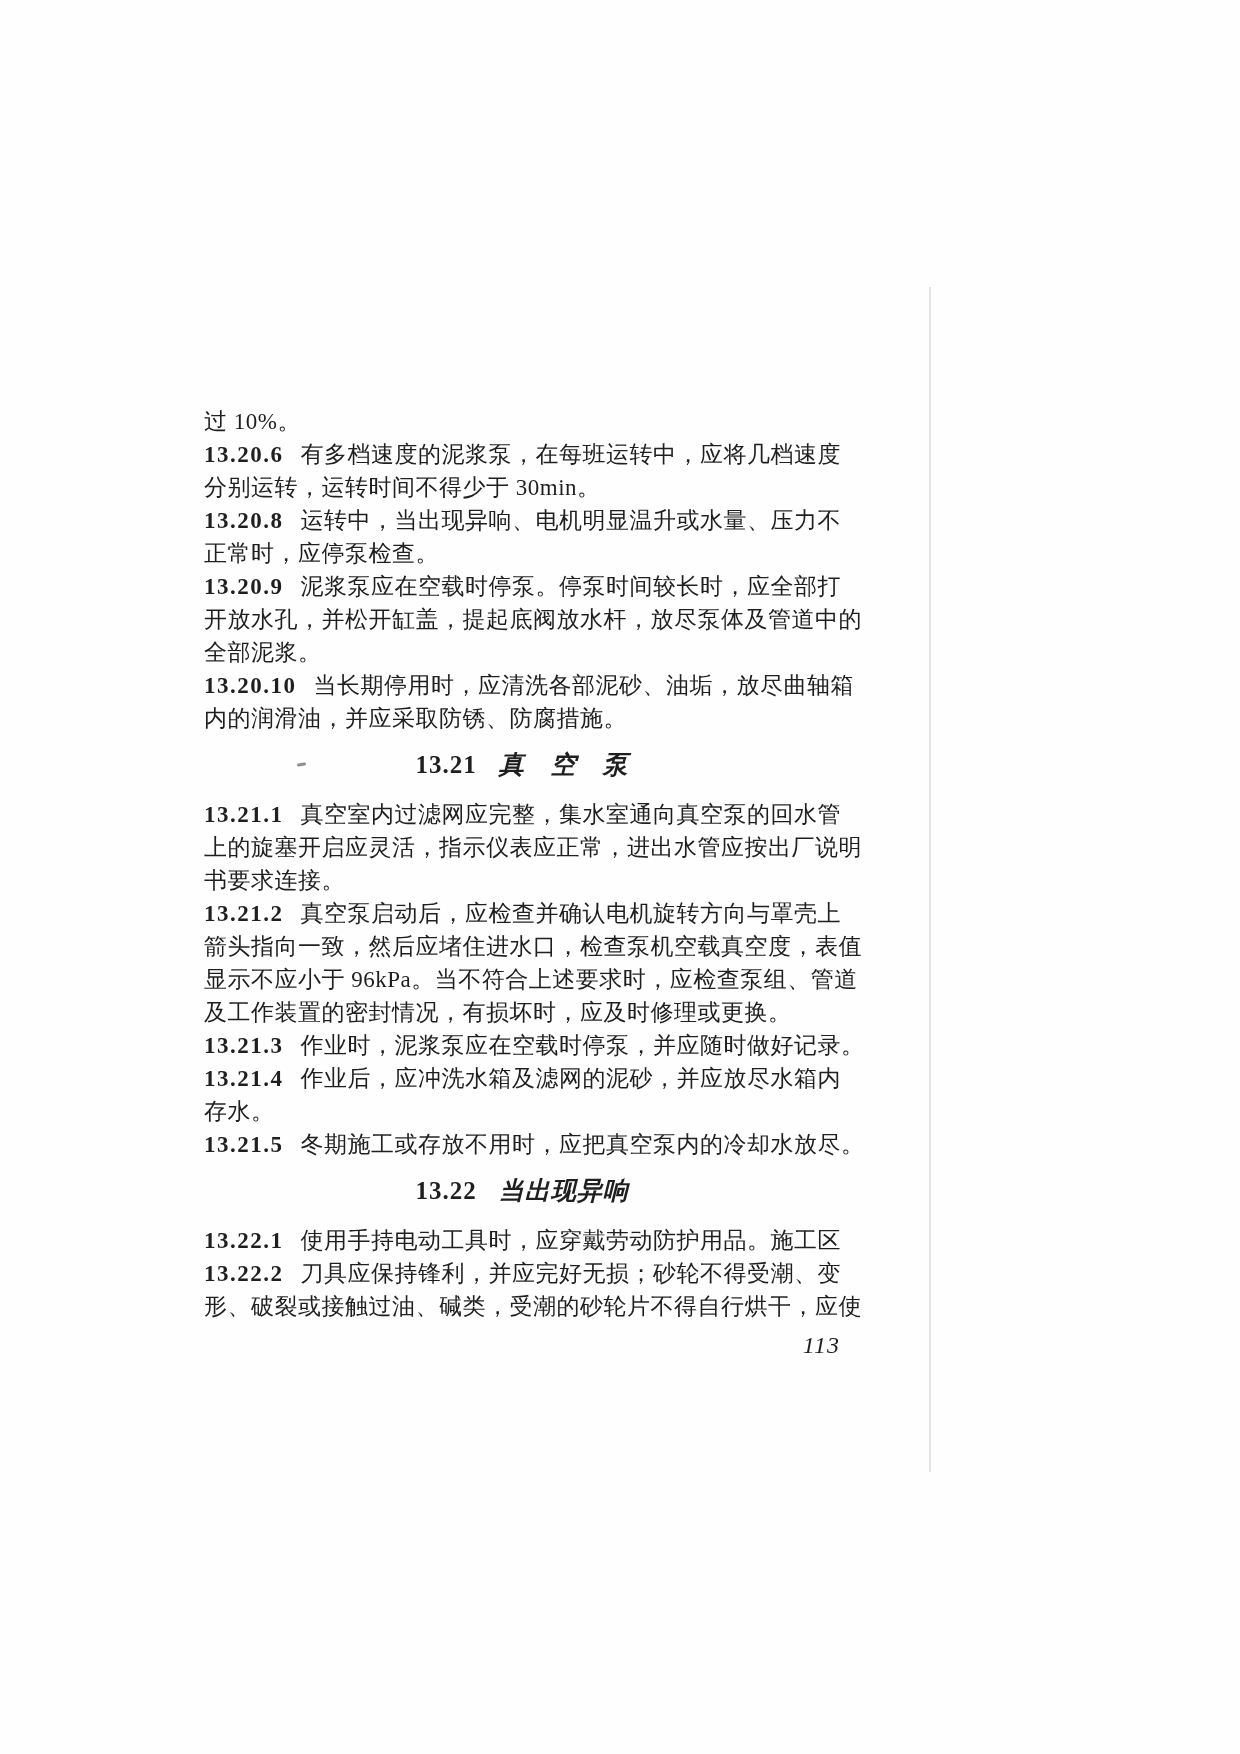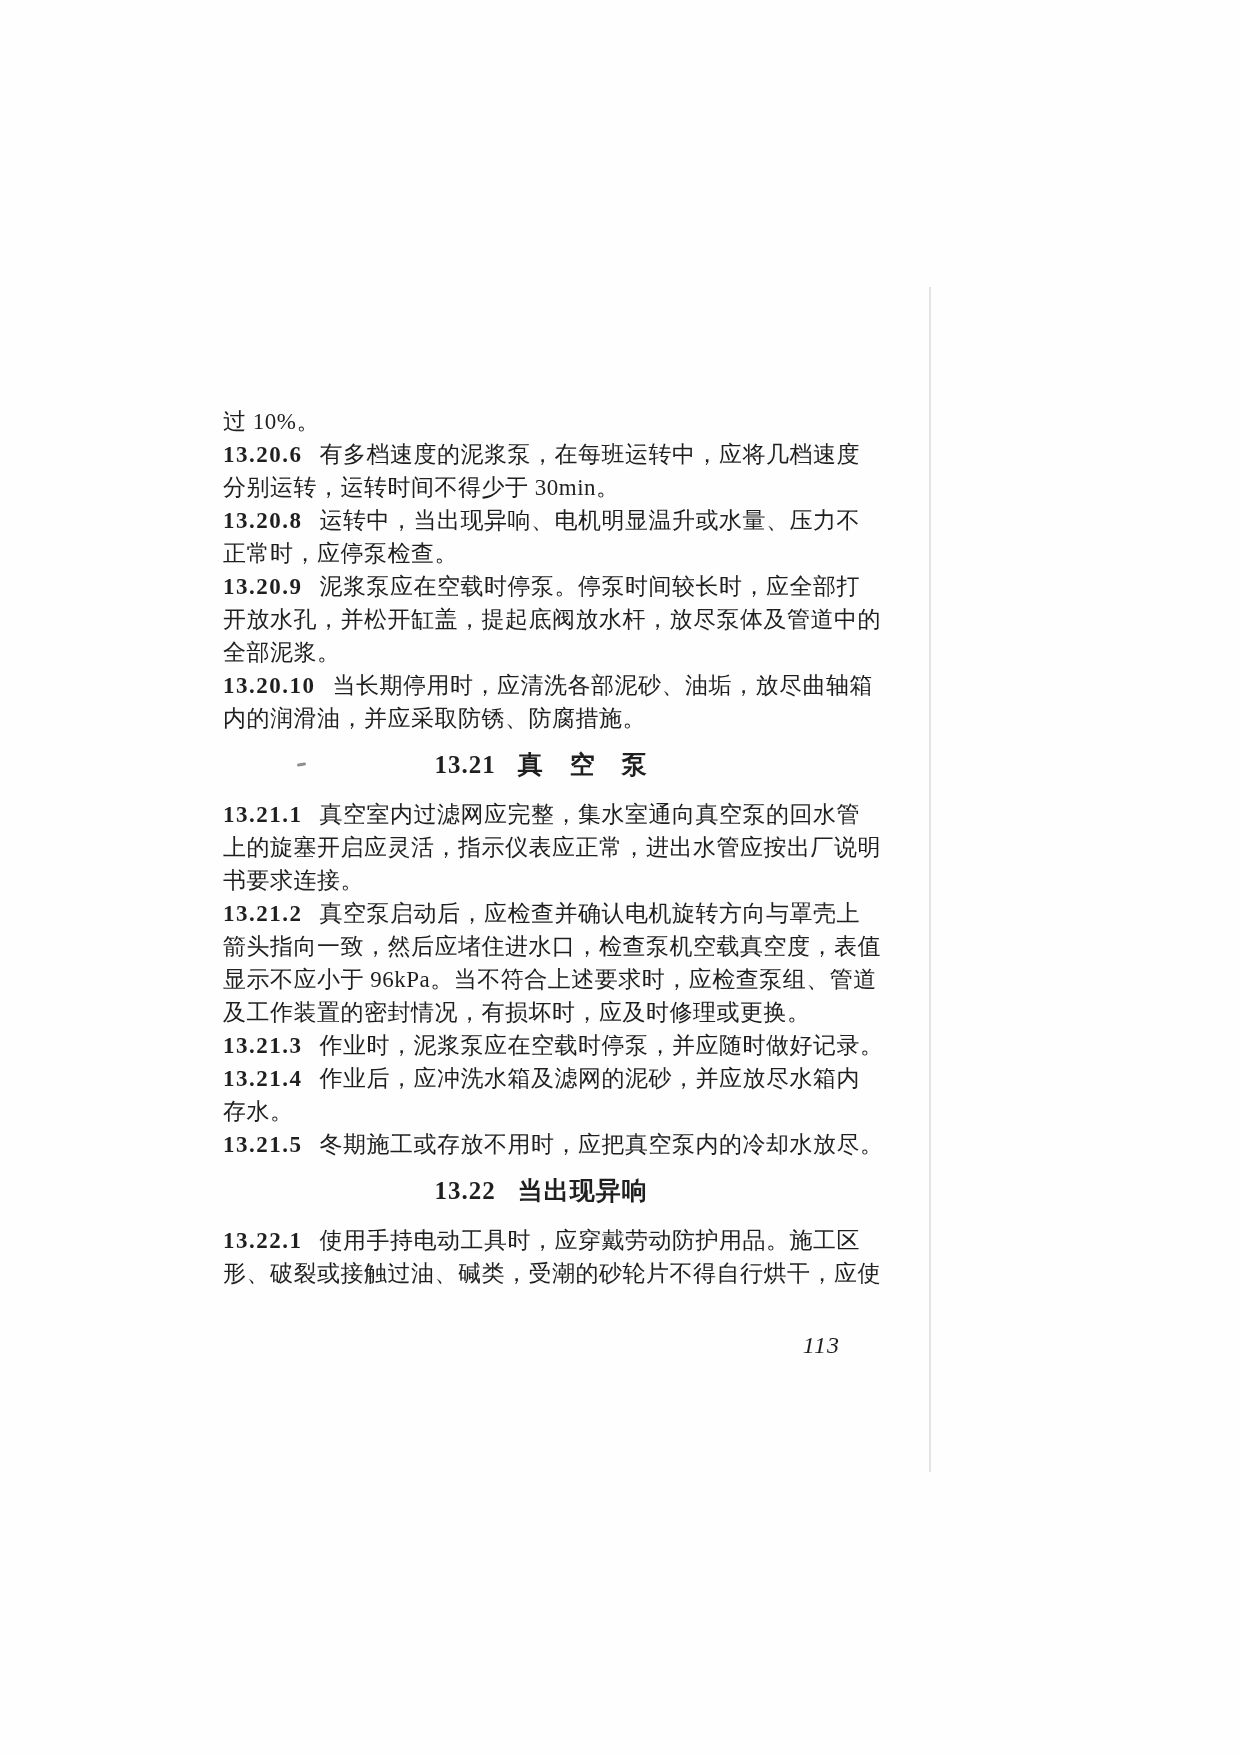--- a/index.html
+++ b/index.html
@@ -10,21 +10,20 @@
     background: #fefefe;
     overflow: hidden;
     font-family: "Liberation Serif", "DejaVu Serif", serif;
     color: #1f1f1f;
   }
   .content {
     position: absolute;
     left: 204px;
     top: 405px;
     width: 636px;
-    margin-left: 19px;
   }
   .line {
     font-size: 23px;
     line-height: 33px;
     white-space: nowrap;
     letter-spacing: 0.5px;
   }
   .num {
     font-weight: bold;
     letter-spacing: 1.5px;
@@ -39,20 +38,21 @@
     white-space: nowrap;
   }
   .heading .h-num {
     font-family: "Liberation Serif", "DejaVu Serif", serif;
     letter-spacing: 1px;
     margin-right: 22px;
   }
   .heading .h-title {
     font-family: "Liberation Sans", "DejaVu Sans", sans-serif;
     letter-spacing: 1px;
+    font-style: italic;
   }
   .page-number {
     position: absolute;
     left: 204px;
     top: 1332px;
     width: 636px;
     text-align: right;
     font-size: 24px;
     font-style: italic;
     letter-spacing: 1px;
@@ -100,16 +100,17 @@
       <div class="line"><span class="num">13.21.2</span><span class="txt">真空泵启动后，应检查并确认电机旋转方向与罩壳上</span></div>
       <div class="line"><span class="txt">箭头指向一致，然后应堵住进水口，检查泵机空载真空度，表值</span></div>
       <div class="line"><span class="txt">显示不应小于 96kPa。当不符合上述要求时，应检查泵组、管道</span></div>
       <div class="line"><span class="txt">及工作装置的密封情况，有损坏时，应及时修理或更换。</span></div>
       <div class="line"><span class="num">13.21.3</span><span class="txt">作业时，泥浆泵应在空载时停泵，并应随时做好记录。</span></div>
       <div class="line"><span class="num">13.21.4</span><span class="txt">作业后，应冲洗水箱及滤网的泥砂，并应放尽水箱内</span></div>
       <div class="line"><span class="txt">存水。</span></div>
       <div class="line"><span class="num">13.21.5</span><span class="txt">冬期施工或存放不用时，应把真空泵内的冷却水放尽。</span></div>
       <div class="heading"><span class="h-num">13.22</span><span class="h-title">当出现异响</span></div>
       <div class="line"><span class="num">13.22.1</span><span class="txt">使用手持电动工具时，应穿戴劳动防护用品。施工区</span></div>
+      <div class="line"><span class="num">13.22.2</span><span class="txt">刀具应保持锋利，并应完好无损；砂轮不得受潮、变</span></div>
       <div class="line"><span class="txt">形、破裂或接触过油、碱类，受潮的砂轮片不得自行烘干，应使</span></div>
     </div>
   <div class="page-number">113</div>
 </div>
 
 </body></html>

